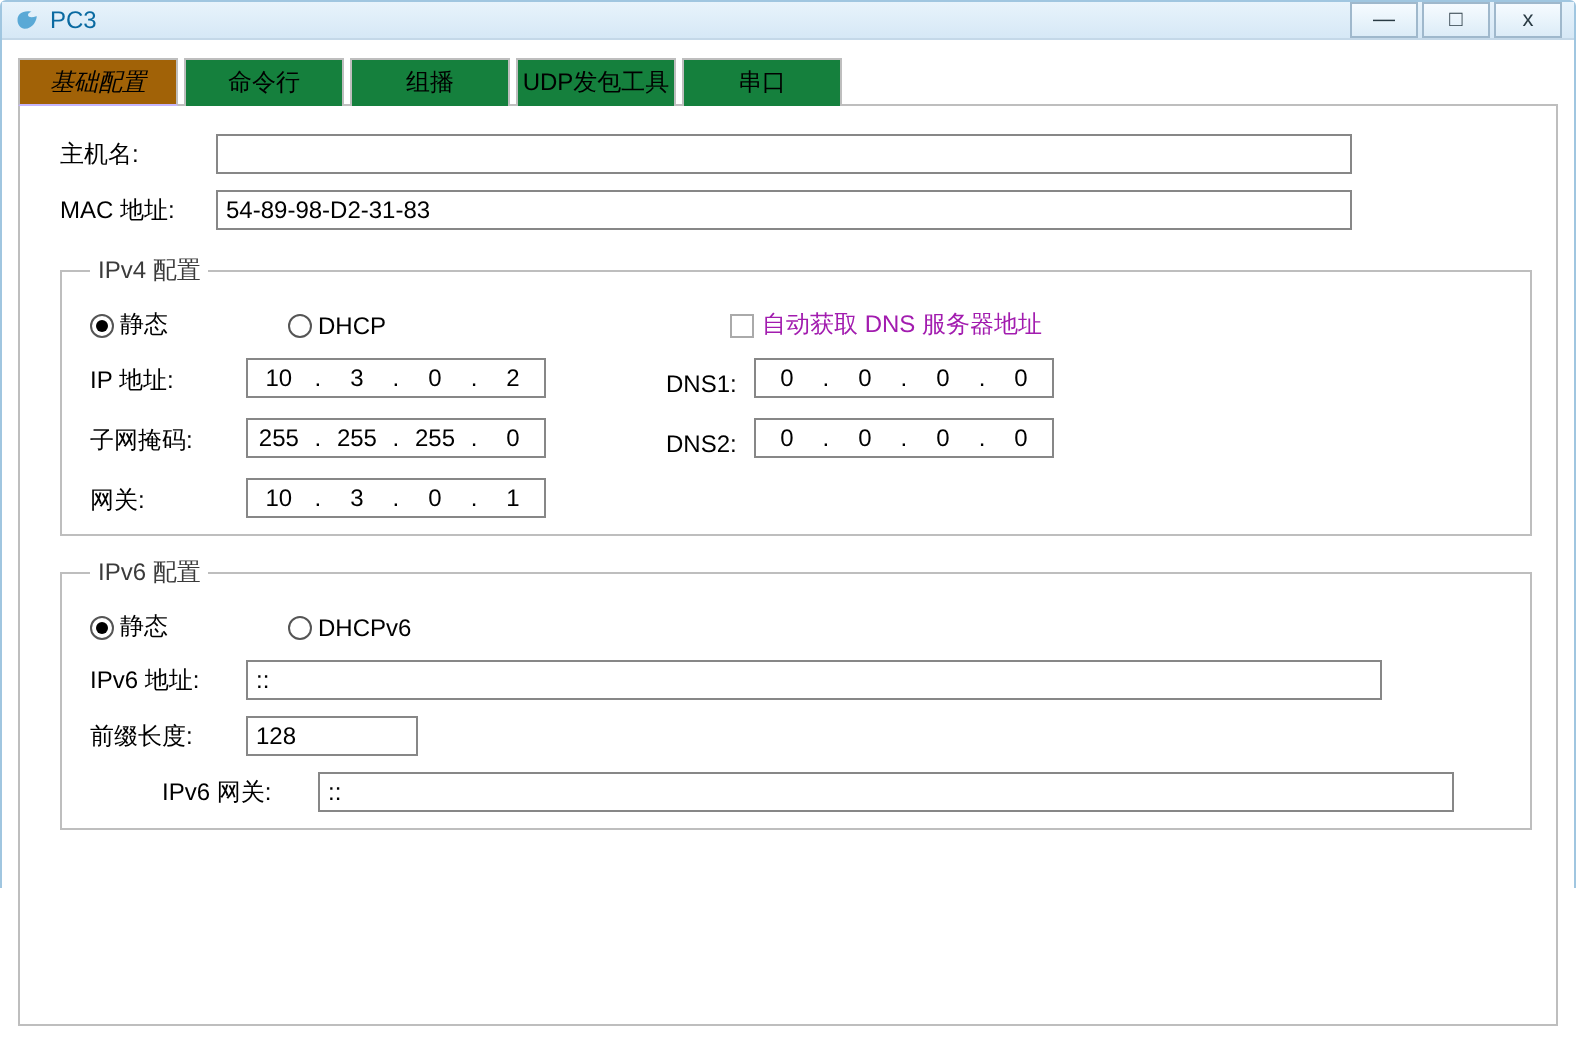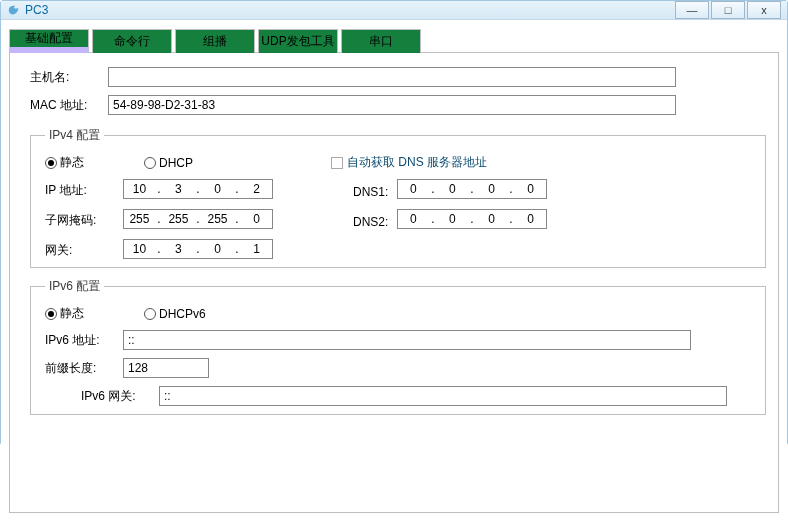--- a/index.html
+++ b/index.html
@@ -71,22 +71,23 @@
   background: #15803d;
   display: flex;
   align-items: center;
   justify-content: center;
   margin-right: 3px;
   position: relative;
   top: 1px;
   color: #000;
 }
 .tab.active {
-  background: #15803d;
-  border-bottom: 6px solid #c4b5fd;
+  background: #a16207;
+  border-bottom: 1px solid #c4b5fd;
+  font-style: italic;
 }
 .tab-content {
   border: 1px solid #bebebe;
   border-top: none;
   padding: 14px 12px 10px 20px;
   height: 460px;
   position: relative;
 }
 .row { display: flex; align-items: center; margin-bottom: 8px; }
 .label { width: 78px; color: #000; }
@@ -109,31 +110,31 @@
   font-size: 12px;
 }
 .opts { display: flex; align-items: center; gap: 60px; margin-bottom: 8px; }
 .radio-wrap { display: inline-flex; align-items: center; gap: 3px; }
 .radio {
   width: 12px; height: 12px; border-radius: 50%; border: 1px solid #555; display:inline-flex; align-items:center; justify-content:center;
 }
 .radio.checked::after {
   content:""; width:6px;height:6px;border-radius:50%; background:#000;
 }
-.chk-wrap { display: inline-flex; align-items: center; gap: 4px; margin-left: 78px; color:#0c4a6e; }
+.chk-wrap { display: inline-flex; align-items: center; gap: 4px; margin-left: 112px; color:#a21caf; }
 .chk { width: 12px; height: 12px; border: 1px solid #aaa; }
 .ip-row { display:flex; align-items:flex-end; margin-bottom: 10px; }
 .ip-label { width: 78px; }
 .ip-box {
   width: 150px; height: 20px; border: 1px solid #878787; display:flex; align-items:center; justify-content:space-around;
   font-family: Arial;
 }
 .ip-box span.oct { width: 26px; text-align: center; }
 .ip-box span.dot { color:#000; }
-.dns-label { margin-left: 80px; width: 44px; }
+.dns-label { margin-left: 60px; width: 44px; }
 .ipv6-input { width: 568px !important; }
 .prefix-input { width: 86px !important; }
 .apply-row { display:flex; justify-content:flex-end; margin-top: 4px; padding-right: 12px; }
 .apply-btn {
   width: 70px; height: 24px; border: 1px solid #8a8a8a;
   background: linear-gradient(#f7f7f7,#e0e0e0);
   display:flex; align-items:center; justify-content:center;
 }
 </style>
 </head>

